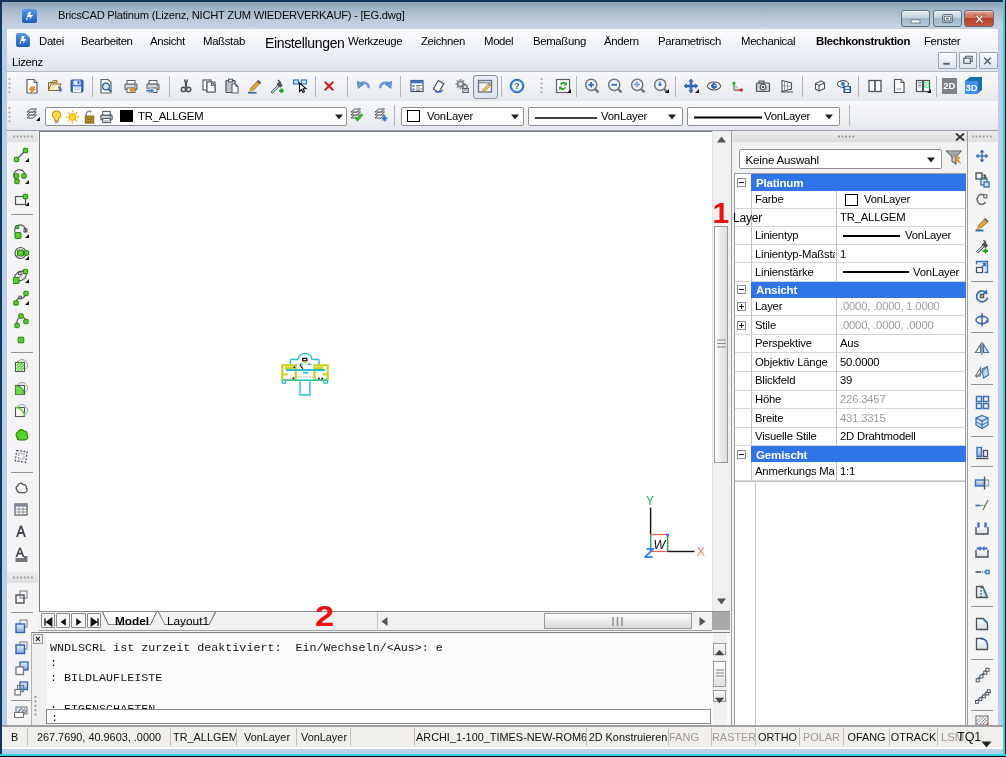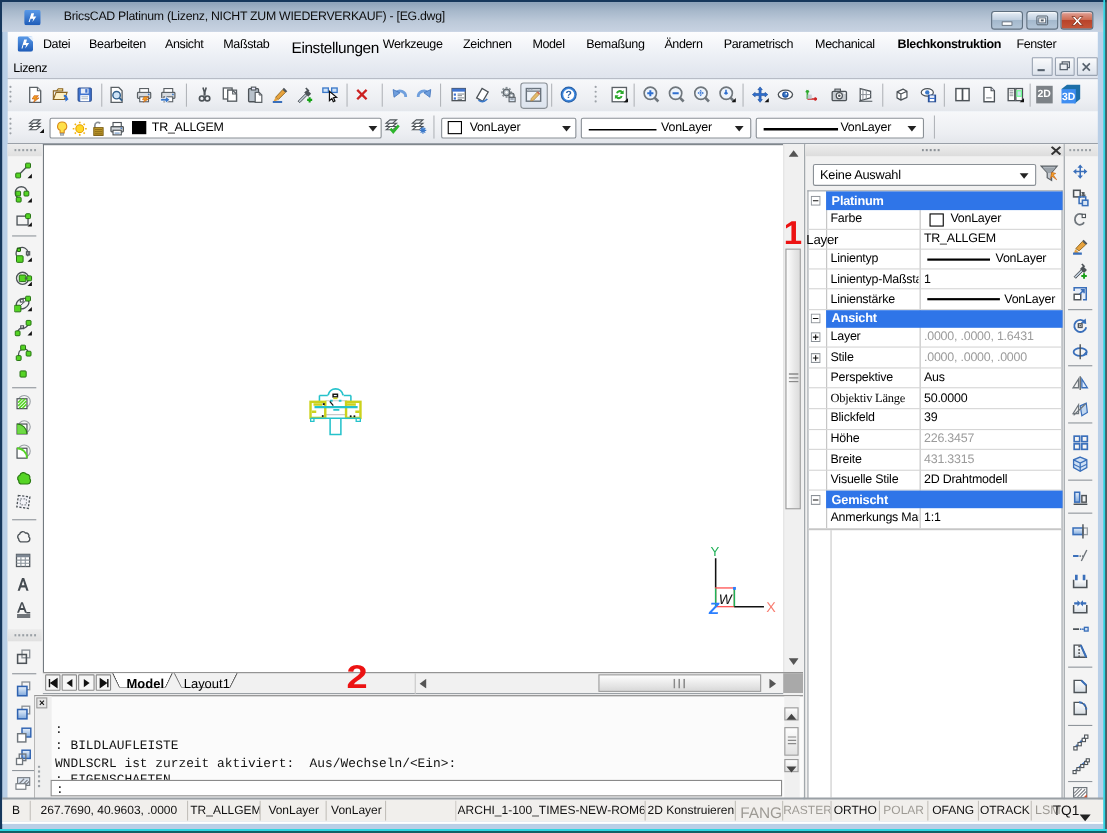--- a/index.html
+++ b/index.html
@@ -616,23 +616,23 @@
 <div style="position:absolute;left:31.5px;top:632.5px;width:15px;height:94px;background:#efefef;"></div>
 <div style="position:absolute;left:33px;top:633.5px;width:10px;height:10px;background:#e6e6e6;border:1px solid #9a9a9a;font-size:9px;line-height:9px;text-align:center;color:#111;font-weight:bold;">×</div>
 <svg style="position:absolute;left:33.5px;top:696px" width="3" height="22" viewBox="0 0 3 22">
     <rect x="0.5" y="0.0" width="2" height="2" fill="#9aa0a5"></rect>
     <rect x="0.5" y="4.4" width="2" height="2" fill="#9aa0a5"></rect>
     <rect x="0.5" y="8.8" width="2" height="2" fill="#9aa0a5"></rect>
     <rect x="0.5" y="13.200000000000001" width="2" height="2" fill="#9aa0a5"></rect>
     <rect x="0.5" y="17.6" width="2" height="2" fill="#9aa0a5"></rect>
   </svg>
 <div style="position:absolute;left:32px;top:632px;width:680px;height:76.5px;overflow:hidden;">
+    <div style="position:absolute;left:18px;top:8.5px;white-space:pre;font-family:'Liberation Mono',monospace;font-size:11.7px;color:#111;">WNDLSCRL ist zurzeit deaktiviert:  Ein/Wechseln/&lt;Aus&gt;: e</div>
     <div style="position:absolute;left:18px;top:23.9px;white-space:pre;font-family:'Liberation Mono',monospace;font-size:11.7px;color:#111;">:</div>
     <div style="position:absolute;left:18px;top:39.3px;white-space:pre;font-family:'Liberation Mono',monospace;font-size:11.7px;color:#111;">: BILDLAUFLEISTE</div>
-    <div style="position:absolute;left:18px;top:54.7px;white-space:pre;font-family:'Liberation Mono',monospace;font-size:11.7px;color:#111;">WNDLSCRL ist zurzeit aktiviert:  Aus/Wechseln/&lt;Ein&gt;:</div>
     <div style="position:absolute;left:18px;top:70.1px;white-space:pre;font-family:'Liberation Mono',monospace;font-size:11.7px;color:#111;">: EIGENSCHAFTEN</div>
   </div>
 <div style="position:absolute;left:712.5px;top:633px;width:14px;height:94px;background:#f0f0f0;"></div>
 <div style="position:absolute;left:713px;top:643px;width:13px;height:12px;background:linear-gradient(180deg,#fdfdfd,#dfdfdf);border:1px solid #9a9a9a;"><svg width="11" height="10" viewBox="0 0 12 11">
       <path d="M6 2 L11 8 L1 8 Z" fill="#444"></path>
     </svg></div>
 <div style="position:absolute;left:713px;top:661px;width:13px;height:26px;background:linear-gradient(180deg,#fdfdfd,#e2e2e2);border:1px solid #9a9a9a;"></div>
 <svg style="position:absolute;left:715.5px;top:669px" width="8" height="9" viewBox="0 0 8 9">
     <path d="M0 1 h8 M0 4 h8 M0 7 h8" stroke="#8a8a8a" stroke-width="1.1"></path>
   </svg>
@@ -692,37 +692,37 @@
 <div style="position:absolute;left:843px;top:271.3px;width:66px;height:2.2px;background:#000;"></div>
 <div style="position:absolute;left:913px;top:265.8px;white-space:pre;font-size:11.3px;letter-spacing:-0.2px;color:#000;">VonLayer</div>
 <div style="position:absolute;left:751.0px;top:281.5px;width:215.0px;height:16px;background:#2f75e8;"></div>
 <div style="position:absolute;left:756px;top:283.0px;white-space:pre;font-size:11.6px;font-weight:bold;color:#fff;letter-spacing:-0.2px;">Ansicht</div>
 <svg style="position:absolute;left:736.5px;top:285.0px" width="9" height="9" viewBox="0 0 9 9">
     <rect x="0.5" y="0.5" width="8" height="8" fill="#fff" stroke="#8a9096"></rect>
     <path d="M2 4.5 h5" stroke="#111" stroke-width="1"></path>
   </svg>
 <div style="position:absolute;left:734.5px;top:315.1px;width:230.5px;height:1px;background:#d5d5d5;"></div>
 <div style="position:absolute;left:755px;top:300.0px;width:79.5px;overflow:hidden;white-space:pre;font-size:11.3px;letter-spacing:-0.2px;color:#000;">Layer</div>
-<div style="position:absolute;left:840px;top:300.0px;white-space:pre;font-size:11.3px;letter-spacing:-0.2px;color:#9b9b9b;">.0000, .0000, 1.6431</div>
+<div style="position:absolute;left:840px;top:300.0px;white-space:pre;font-size:11.3px;letter-spacing:-0.2px;color:#9b9b9b;">.0000, .0000, 1.0000</div>
 <svg style="position:absolute;left:736.5px;top:302.0px" width="9" height="9" viewBox="0 0 9 9">
     <rect x="0.5" y="0.5" width="8" height="8" fill="#fff" stroke="#8a9096"></rect>
     <path d="M4.5 2 v5 M2 4.5 h5" stroke="#111" stroke-width="1"></path>
   </svg>
 <div style="position:absolute;left:734.5px;top:333.70000000000005px;width:230.5px;height:1px;background:#d5d5d5;"></div>
 <div style="position:absolute;left:755px;top:318.6px;width:79.5px;overflow:hidden;white-space:pre;font-size:11.3px;letter-spacing:-0.2px;color:#000;">Stile</div>
 <div style="position:absolute;left:840px;top:318.6px;white-space:pre;font-size:11.3px;letter-spacing:-0.2px;color:#9b9b9b;">.0000, .0000, .0000</div>
 <svg style="position:absolute;left:736.5px;top:320.6px" width="9" height="9" viewBox="0 0 9 9">
     <rect x="0.5" y="0.5" width="8" height="8" fill="#fff" stroke="#8a9096"></rect>
     <path d="M4.5 2 v5 M2 4.5 h5" stroke="#111" stroke-width="1"></path>
   </svg>
 <div style="position:absolute;left:734.5px;top:352.3px;width:230.5px;height:1px;background:#d5d5d5;"></div>
 <div style="position:absolute;left:755px;top:337.2px;width:79.5px;overflow:hidden;white-space:pre;font-size:11.3px;letter-spacing:-0.2px;color:#000;">Perspektive</div>
 <div style="position:absolute;left:840px;top:337.2px;white-space:pre;font-size:11.3px;letter-spacing:-0.2px;color:#000;">Aus</div>
 <div style="position:absolute;left:734.5px;top:370.90000000000003px;width:230.5px;height:1px;background:#d5d5d5;"></div>
-<div style="position:absolute;left:755px;top:355.8px;width:79.5px;overflow:hidden;white-space:pre;font-size:11.3px;letter-spacing:-0.2px;color:#000;font-family:Liberation Serif, serif;">Objektiv Länge</div>
+<div style="position:absolute;left:755px;top:355.8px;width:79.5px;overflow:hidden;white-space:pre;font-size:11.3px;letter-spacing:-0.2px;color:#000;">Objektiv Länge</div>
 <div style="position:absolute;left:840px;top:355.8px;white-space:pre;font-size:11.3px;letter-spacing:-0.2px;color:#000;">50.0000</div>
 <div style="position:absolute;left:734.5px;top:389.5px;width:230.5px;height:1px;background:#d5d5d5;"></div>
 <div style="position:absolute;left:755px;top:374.4px;width:79.5px;overflow:hidden;white-space:pre;font-size:11.3px;letter-spacing:-0.2px;color:#000;">Blickfeld</div>
 <div style="position:absolute;left:840px;top:374.4px;white-space:pre;font-size:11.3px;letter-spacing:-0.2px;color:#000;">39</div>
 <div style="position:absolute;left:734.5px;top:408.1px;width:230.5px;height:1px;background:#d5d5d5;"></div>
 <div style="position:absolute;left:755px;top:393.0px;width:79.5px;overflow:hidden;white-space:pre;font-size:11.3px;letter-spacing:-0.2px;color:#000;">Höhe</div>
 <div style="position:absolute;left:840px;top:393.0px;white-space:pre;font-size:11.3px;letter-spacing:-0.2px;color:#9b9b9b;">226.3457</div>
 <div style="position:absolute;left:734.5px;top:426.70000000000005px;width:230.5px;height:1px;background:#d5d5d5;"></div>
 <div style="position:absolute;left:755px;top:411.6px;width:79.5px;overflow:hidden;white-space:pre;font-size:11.3px;letter-spacing:-0.2px;color:#000;">Breite</div>
 <div style="position:absolute;left:840px;top:411.6px;white-space:pre;font-size:11.3px;letter-spacing:-0.2px;color:#9b9b9b;">431.3315</div>
@@ -895,21 +895,21 @@
 <div style="position:absolute;left:238px;top:730.5px;width:58px;text-align:center;white-space:nowrap;overflow:hidden;font-size:10.9px;color:#111;z-index:41;">VonLayer</div>
 <div style="position:absolute;left:296px;top:727.5px;width:1px;height:18.5px;background:#c3c0bb;z-index:41;"></div>
 <div style="position:absolute;left:298px;top:730.5px;width:52px;text-align:center;white-space:nowrap;overflow:hidden;font-size:10.9px;color:#111;z-index:41;">VonLayer</div>
 <div style="position:absolute;left:350px;top:727.5px;width:1px;height:18.5px;background:#c3c0bb;z-index:41;"></div>
 <div style="position:absolute;left:352px;top:730.5px;width:62px;text-align:left;white-space:nowrap;overflow:hidden;font-size:16px;color:#111;z-index:41;margin-top:24px;">STANDARD</div>
 <div style="position:absolute;left:414px;top:727.5px;width:1px;height:18.5px;background:#c3c0bb;z-index:41;"></div>
 <div style="position:absolute;left:416px;top:730.5px;width:170px;text-align:center;white-space:nowrap;overflow:hidden;font-size:10.9px;color:#111;z-index:41;">ARCHI_1-100_TIMES-NEW-ROM6</div>
 <div style="position:absolute;left:586px;top:727.5px;width:1px;height:18.5px;background:#c3c0bb;z-index:41;"></div>
 <div style="position:absolute;left:588px;top:730.5px;width:80px;text-align:center;white-space:nowrap;overflow:hidden;font-size:10.9px;color:#111;z-index:41;">2D Konstruieren</div>
 <div style="position:absolute;left:668px;top:727.5px;width:1px;height:18.5px;background:#c3c0bb;z-index:41;"></div>
-<div style="position:absolute;left:669px;top:730.5px;width:42px;text-align:right;white-space:nowrap;overflow:hidden;font-size:14px;color:#9d9a94;z-index:41;">FANG</div>
+<div style="position:absolute;left:669px;top:730.5px;width:42px;text-align:left;white-space:nowrap;overflow:hidden;font-size:11px;color:#9d9a94;z-index:41;">FANG</div>
 <div style="position:absolute;left:711px;top:727.5px;width:1px;height:18.5px;background:#c3c0bb;z-index:41;"></div>
 <div style="position:absolute;left:712px;top:730.5px;width:43px;text-align:center;white-space:nowrap;overflow:hidden;font-size:10.9px;color:#9d9a94;z-index:41;">RASTER</div>
 <div style="position:absolute;left:755px;top:727.5px;width:1px;height:18.5px;background:#c3c0bb;z-index:41;"></div>
 <div style="position:absolute;left:756px;top:730.5px;width:43px;text-align:center;white-space:nowrap;overflow:hidden;font-size:10.9px;color:#111;z-index:41;">ORTHO</div>
 <div style="position:absolute;left:799px;top:727.5px;width:1px;height:18.5px;background:#c3c0bb;z-index:41;"></div>
 <div style="position:absolute;left:800px;top:730.5px;width:43px;text-align:center;white-space:nowrap;overflow:hidden;font-size:10.9px;color:#9d9a94;z-index:41;">POLAR</div>
 <div style="position:absolute;left:843px;top:727.5px;width:1px;height:18.5px;background:#c3c0bb;z-index:41;"></div>
 <div style="position:absolute;left:844px;top:730.5px;width:45px;text-align:center;white-space:nowrap;overflow:hidden;font-size:10.9px;color:#111;z-index:41;">OFANG</div>
 <div style="position:absolute;left:889px;top:727.5px;width:1px;height:18.5px;background:#c3c0bb;z-index:41;"></div>
 <div style="position:absolute;left:890px;top:730.5px;width:47px;text-align:center;white-space:nowrap;overflow:hidden;font-size:10.9px;color:#111;z-index:41;">OTRACK</div>

